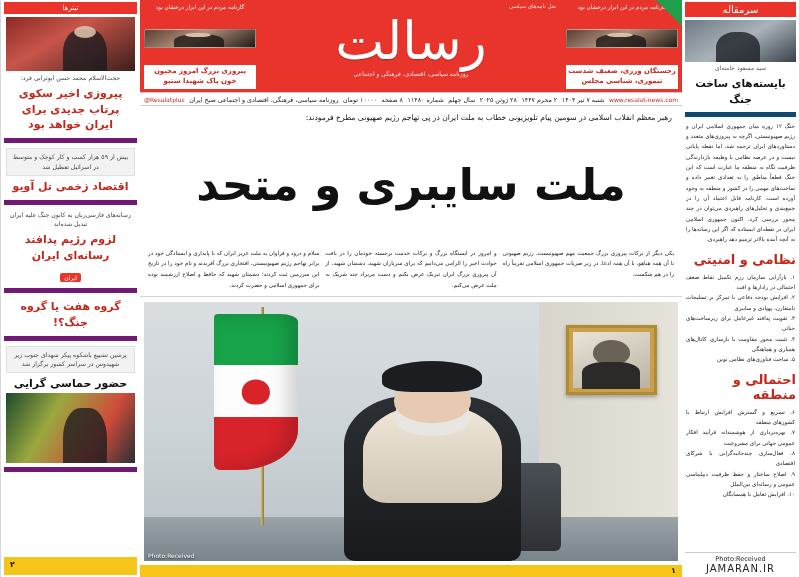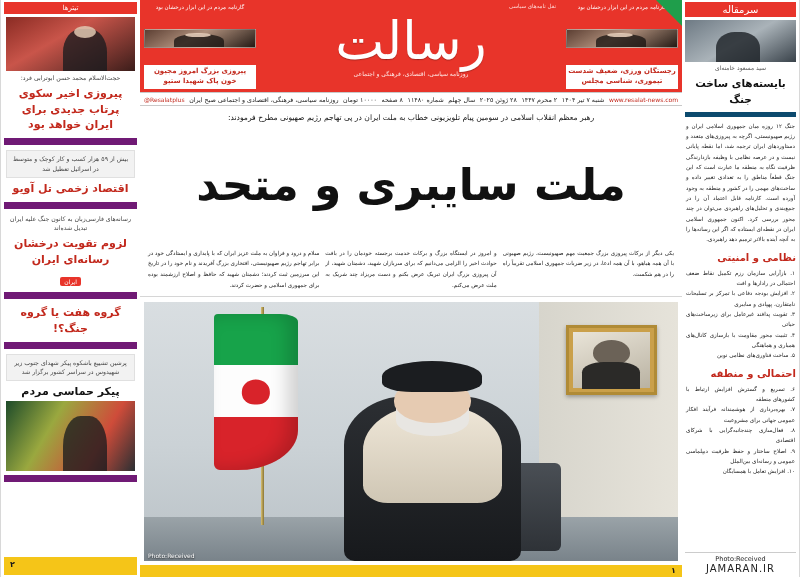--- a/index.html
+++ b/index.html
@@ -28,21 +28,21 @@
     padding: 2px 3px;
   }
   .rc-head {
     background: #e8342a;
     color: #fff;
     font-size: 7px;
     text-align: center;
     padding: 2px 0;
     letter-spacing: .4px;
   }
-  .rc-block { border-bottom: 7px solid #701a75; padding: 3px 2px 4px; }
+  .rc-block { border-bottom: 5px solid #701a75; padding: 3px 2px 4px; }
   .rc-photo {
     width: 100%;
     height: 54px;
     background: linear-gradient(160deg,#4b5a66 0%,#7d8b94 45%,#2d3740 100%);
     position: relative;
     overflow: hidden;
   }
   .rc-photo.p2 { background: linear-gradient(150deg,#8a2b23 0%,#c9554a 40%,#3b1d1a 100%); }
   .rc-photo.p3 { height: 70px; background: linear-gradient(120deg,#1d4b2a 0%,#9aa83f 35%,#cf4c3a 70%,#2a2f33 100%); }
   .rc-photo .figure {
@@ -133,21 +133,21 @@
     font-size: 10.5px; font-weight: bold; color: #111;
     text-align: center; direction: rtl; line-height: 1.5;
     padding: 3px 0 4px; border-bottom: 5px solid #0c4a6e;
   }
   .lc-body {
     font-size: 5.6px; color: #222; direction: rtl;
     text-align: justify; line-height: 1.85;
     padding: 4px 1px; column-count: 1;
   }
   .lc-subhead {
-    font-size: 10px; font-weight: bold; color: #c2281c;
+    font-size: 13px; font-weight: bold; color: #c2281c;
     direction: rtl; padding: 3px 0 1px;
   }
   .lc-foot {
     margin-top: auto;
     background: #fff;
     border-top: 1px solid #ccc;
     text-align: center;
     padding: 2px 0 3px;
   }
   .lc-foot .ph { font-size: 6.5px; color: #222; direction: ltr; }
@@ -242,21 +242,21 @@
     direction: rtl;
     text-align: center;
     padding: 2.5px 4px;
     display: flex;
     justify-content: space-between;
     align-items: center;
   }
   .infobar .site { color: #c2281c; font-size: 6px; direction: ltr; }
   .lead {
     direction: rtl;
-    text-align: center;
+    text-align: right;
     font-size: 7.6px;
     color: #111;
     padding: 6px 10px 2px;
     line-height: 1.6;
   }
   .headline {
     direction: rtl;
     text-align: center;
     font-size: 44px;
     font-weight: bold;
@@ -421,31 +421,31 @@
       <div class="rc-title">پیروزی اخیر سکوی پرتاب جدیدی برای ایران خواهد بود</div>
     </div>
 
     <div class="rc-block">
       <div class="rc-kicker boxed">بیش از ۵۹ هزار کسب و کار کوچک و متوسط در اسرائیل تعطیل شد</div>
       <div class="rc-title">اقتصاد زخمی تل آویو</div>
     </div>
 
     <div class="rc-block">
       <div class="rc-kicker">رسانه‌های فارسی‌زبان به کانون جنگ علیه ایران تبدیل شده‌اند</div>
-      <div class="rc-title">لزوم تقویت درخشان رسانه‌ای ایران</div>
+      <div class="rc-title">لزوم رژیم پدافند رسانه‌ای ایران</div>
       <div style="text-align:center"><span class="rc-badge">ایران</span></div>
     </div>
 
     <div class="rc-block">
       <div class="rc-title">گروه هفت یا گروه جنگ؟!</div>
     </div>
 
     <div class="rc-block">
       <div class="rc-kicker boxed">پرشین تشییع باشکوه پیکر شهدای جنوب زیر شهیدوس در سراسر کشور برگزار شد</div>
-      <div class="rc-title dark">پیکر حماسی مردم</div>
+      <div class="rc-title dark">حضور حماسی گرایی</div>
       <div class="rc-photo p3">
         <div class="figure"></div>
       </div>
     </div>
 
     <div class="rc-spacer"></div>
     <div class="rc-foot">
       <span class="pgnum">۲</span>
     </div>
   </aside>

